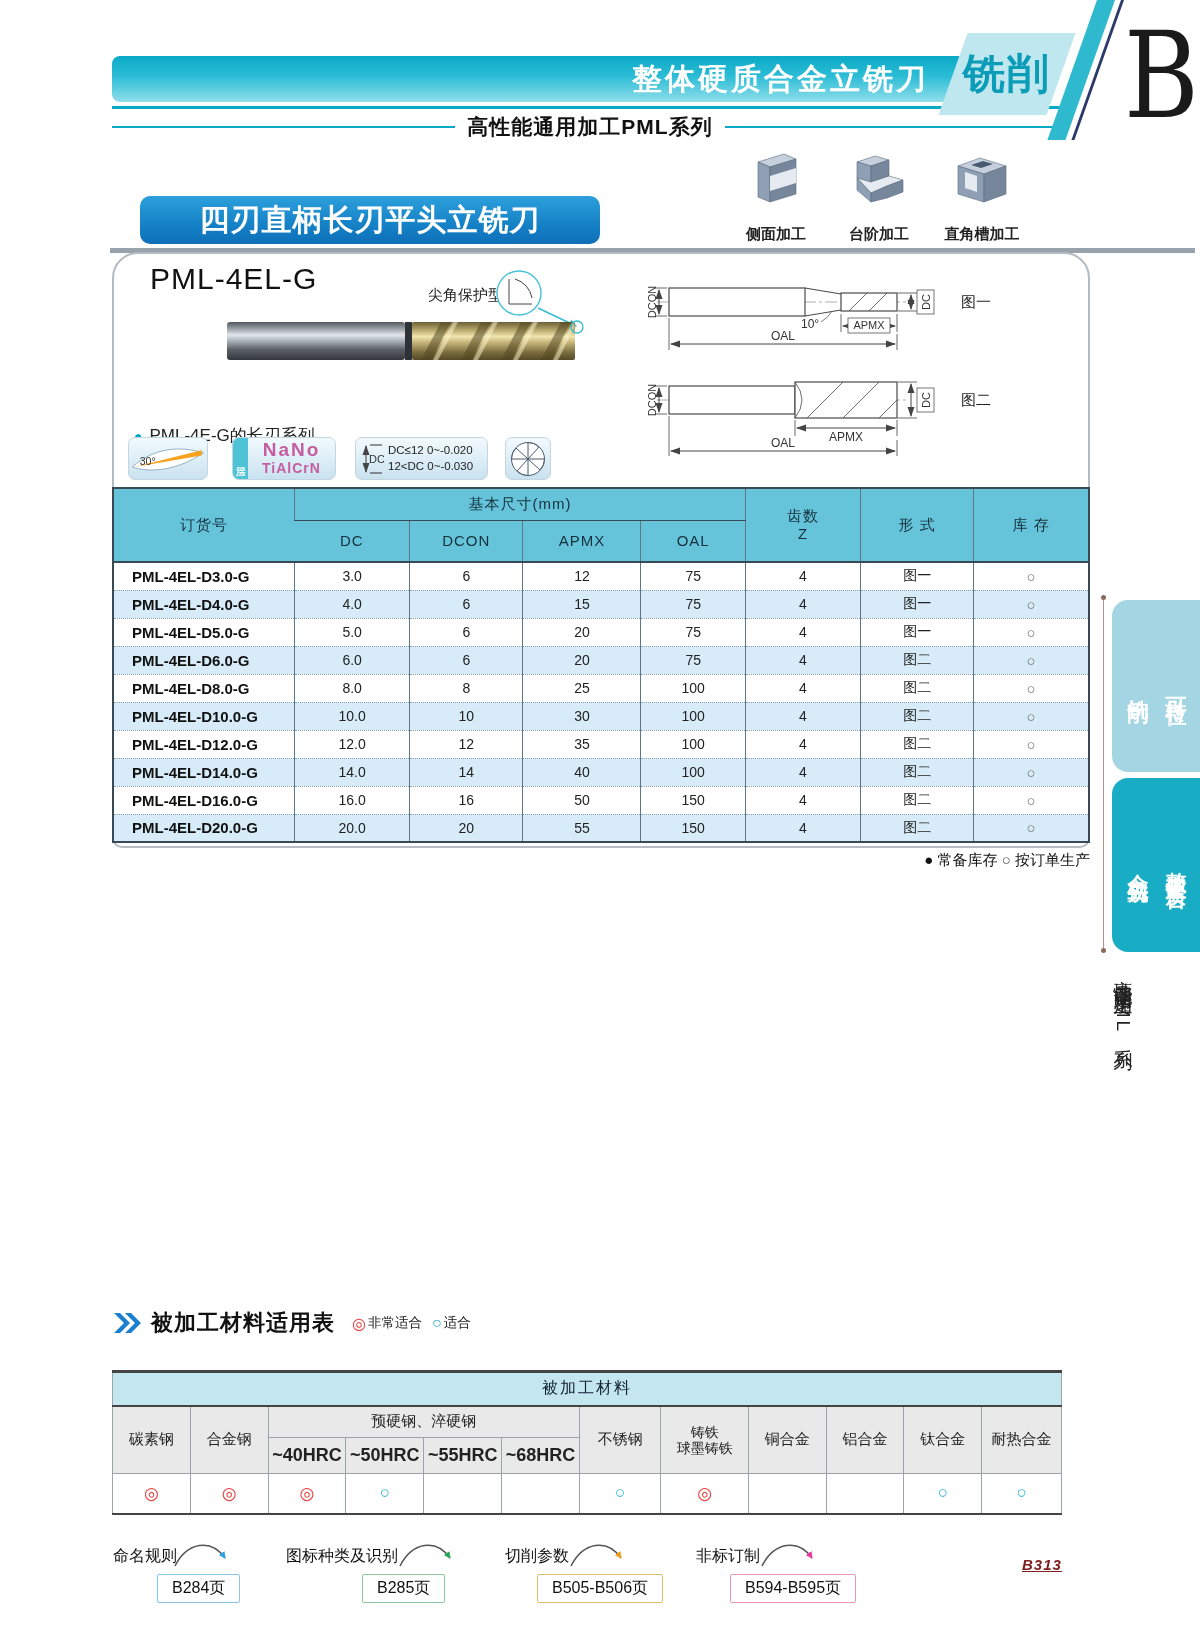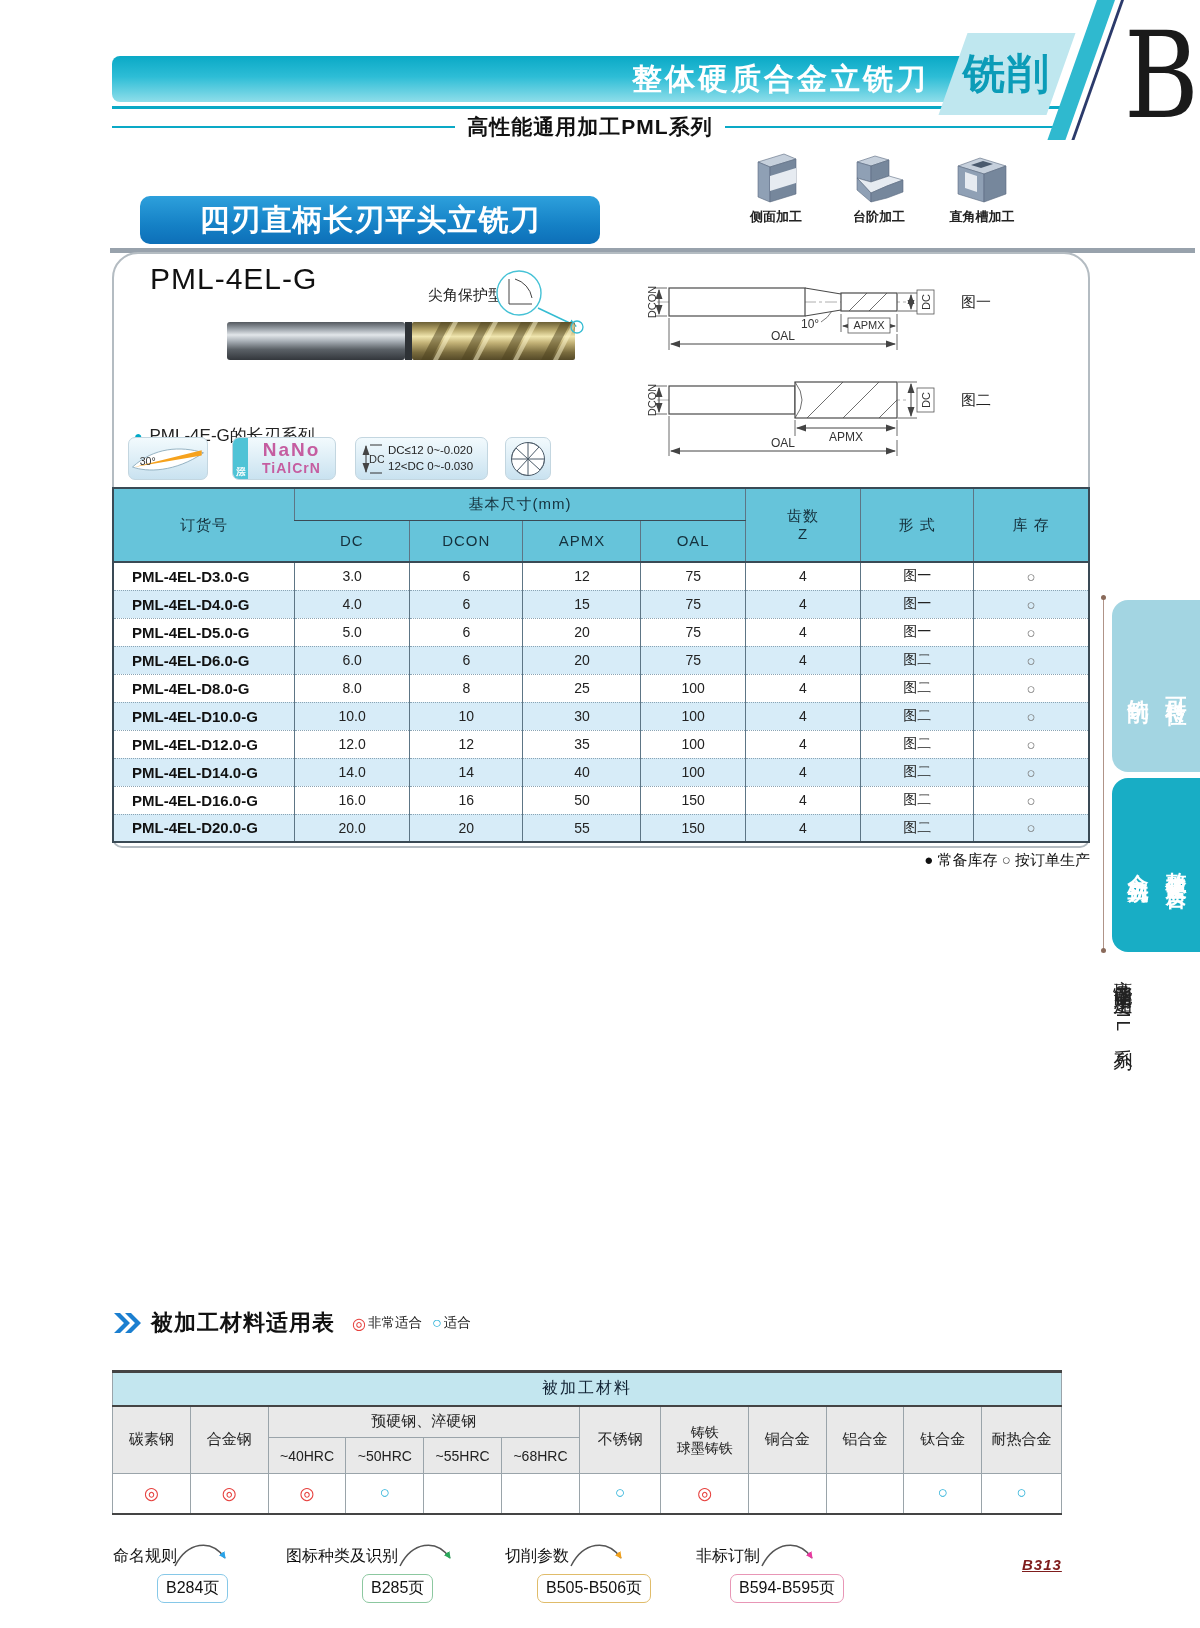--- a/index.html
+++ b/index.html
@@ -24,21 +24,21 @@
             font-size:120px;line-height:1;color:#1a1a1a;transform:scaleX(.85);transform-origin:left top;}
   .subtitle-row{position:absolute;left:112px;top:106px;width:956px;}
   .thickline{position:absolute;left:0;top:0;width:100%;height:3px;background:#0aa9c6;}
   .subtitle-flex{display:flex;align-items:center;gap:12px;padding-top:7px;}
   .subtitle-flex .hr{flex:1;height:2px;background:#0aa9c6;}
   .subtitle-flex .st{font-size:21px;font-weight:bold;color:#111;letter-spacing:1px;}
 
   
   .mach{position:absolute;top:150px;width:76px;text-align:center;}
   .mach svg{display:block;margin:0 auto;}
-  .mach .cap{font-size:13px;font-weight:bold;color:#222;white-space:nowrap;margin-top:0;}
+  .mach .cap{font-size:15px;font-weight:bold;color:#222;white-space:nowrap;margin-top:17px;}
   .m1{left:738px;} .m2{left:841px;} .m3{left:944px;}
 
   
   .section-banner{position:absolute;left:140px;top:196px;width:460px;height:48px;z-index:2;
       background:linear-gradient(180deg,#2da0dc 0%,#1581c6 60%,#0d6fb8 100%);border-radius:10px;
       display:flex;align-items:center;justify-content:center;}
   .section-banner span{color:#fff;font-size:30px;font-weight:bold;letter-spacing:1px;}
   .gray-bar{position:absolute;left:110px;top:248px;width:1085px;height:5px;background:#98a2ac;z-index:1;}
   .card{position:absolute;left:112px;top:252px;width:978px;height:596px;background:#fff;
         border:2px solid #b4bcc2;border-radius:26px 26px 10px 10px;box-sizing:border-box;z-index:2;}
@@ -102,33 +102,33 @@
   .mat-title{font-size:22px;font-weight:bold;color:#111;letter-spacing:1px;}
   .legend{display:flex;align-items:center;gap:2px;margin-left:8px;font-size:13.5px;color:#222;}
   .legend .exc{color:#e6413e;font-size:16px;font-weight:bold;}
   .legend .good{color:#29b0d8;font-size:16px;font-weight:bold;margin-left:8px;}
   .mat-table{position:absolute;left:112px;top:1370px;width:950px;border-collapse:collapse;table-layout:fixed;
       border-left:1.5px solid #555;border-right:1.5px solid #555;border-bottom:2px solid #444;}
   .mat-table th,.mat-table td{border:1px solid #9aa4aa;text-align:center;font-weight:normal;box-sizing:border-box;}
   .mt-title th{background:#c3e6ef;font-size:16px;color:#123;height:34px;letter-spacing:2px;
       border-top:3px solid #444 !important;border-bottom:2px solid #444 !important;}
   .mt-h1 th,.mt-h2 th{background:#e9e9e9;font-size:15px;color:#222;}
-  .mt-h1 th{height:32px;} .mt-h2 th{height:36px;font-size:14px;}
+  .mt-h1 th{height:32px;} .mt-h2 th{height:36px;font-size:18px;font-weight:bold;}
   .mt-h1 .two div{line-height:1.15;font-size:14px;}
   .mt-r td{height:40px;background:#fff;font-size:17px;border-top:1.5px solid #555;}
   .mt-r td.red{color:#e6413e;font-weight:bold;}
   .mt-r td.blue{color:#29b0d8;font-weight:bold;}
 
   
   .flink{position:absolute;top:1538px;width:230px;height:66px;}
   .fl0{left:113px;} .fl1{left:286px;} .fl2{left:505px;} .fl3{left:696px;}
   .fl-label{position:absolute;left:0;top:8px;font-size:16px;color:#111;}
   .fl-arrow{position:absolute;top:-4px;}
   .fl0 .fl-arrow{left:58px;} .fl1 .fl-arrow{left:110px;} .fl2 .fl-arrow{left:62px;} .fl3 .fl-arrow{left:62px;}
-  .fl-pill{position:absolute;top:36px;background:#fff;border-radius:7px;padding:3px 8px;font-size:16px;color:#111;white-space:nowrap;}
+  .fl-pill{position:absolute;top:36px;background:#fff;border-radius:2px;padding:3px 14px;font-size:16px;color:#111;white-space:nowrap;}
   .fl0 .fl-pill{left:44px;border:1.5px solid #86c8e8;}
   .fl1 .fl-pill{left:76px;border:1.5px solid #8cc8a0;}
   .fl2 .fl-pill{left:32px;border:1.5px solid #e0bc6a;}
   .fl3 .fl-pill{left:34px;border:1.5px solid #e896b6;}
   .page-num{position:absolute;left:1022px;top:1556px;font-size:15px;font-style:italic;font-weight:600;color:#7f1d1d;letter-spacing:1px;text-decoration:underline;}
 </style>
 </head>
 <body>
 
 <div class="page">

